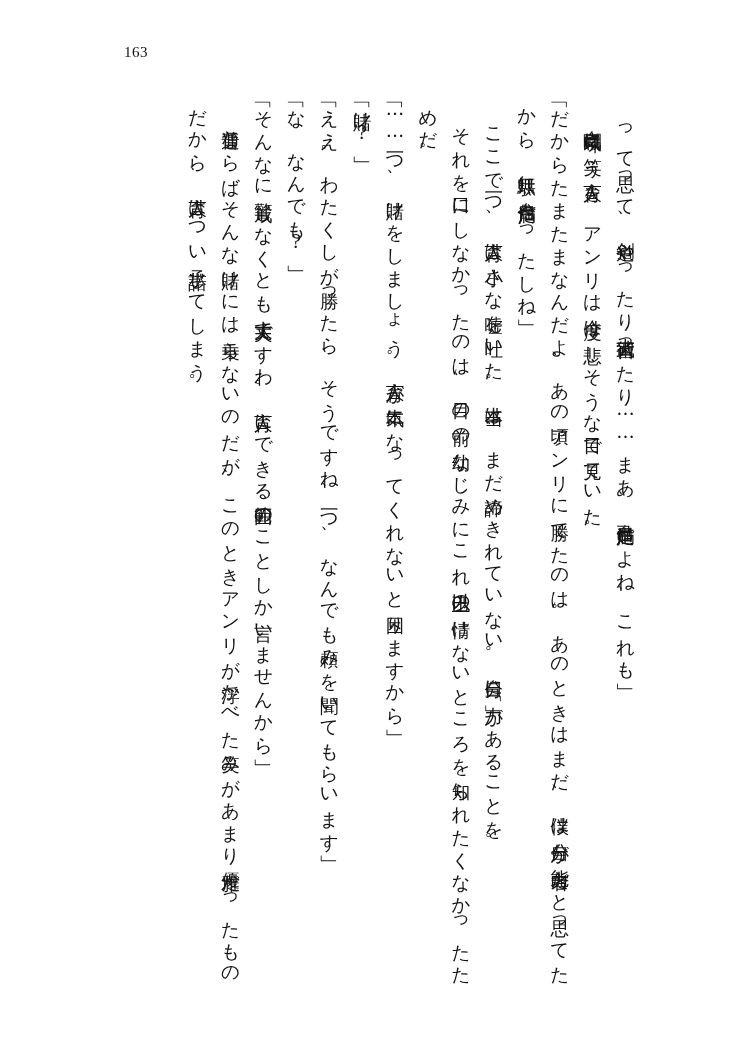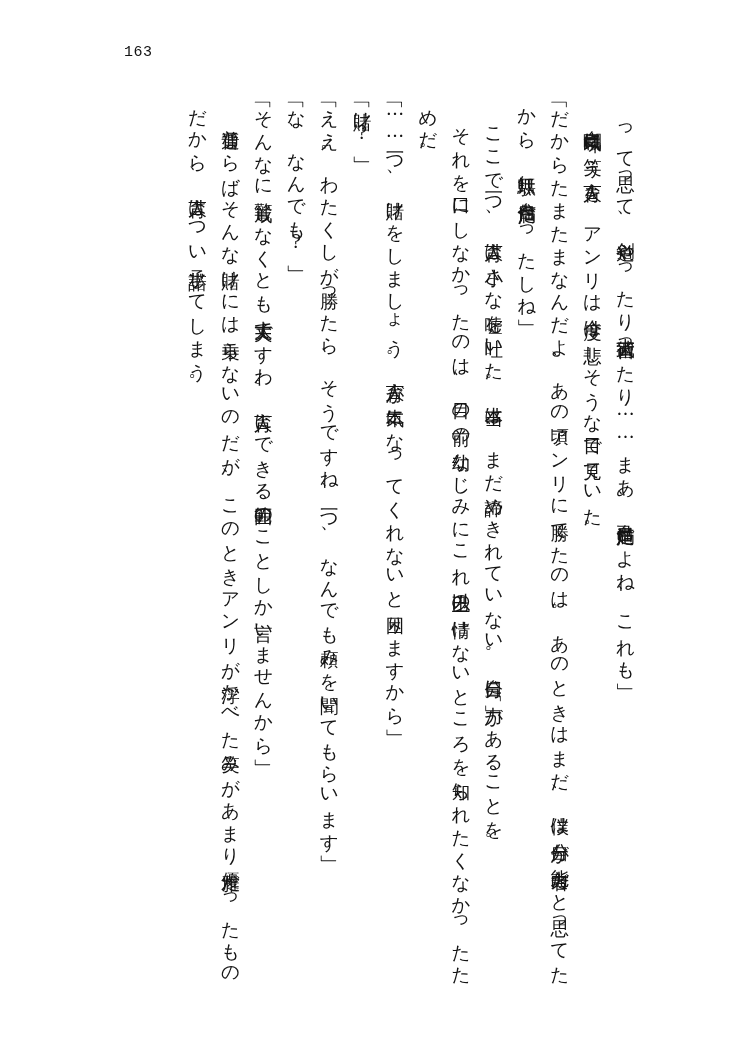--- a/index.html
+++ b/index.html
@@ -16,21 +16,21 @@
     font-family: "Liberation Serif", "DejaVu Serif", serif;
     color: #1a1a1a;
   }
   #page-number {
     position: absolute;
     top: 44px;
     left: 124px;
     font-size: 15px;
     letter-spacing: 0.5px;
     color: #111111;
-    font-family: Liberation Mono, monospace;
+    font-family: Liberation Serif, serif;
   }
   #body-text {
     position: absolute;
     top: 96px;
     left: 96px;
     width: 545px;
     height: 880px;
     writing-mode: vertical-rl;
     text-orientation: upright;
     direction: ltr;

